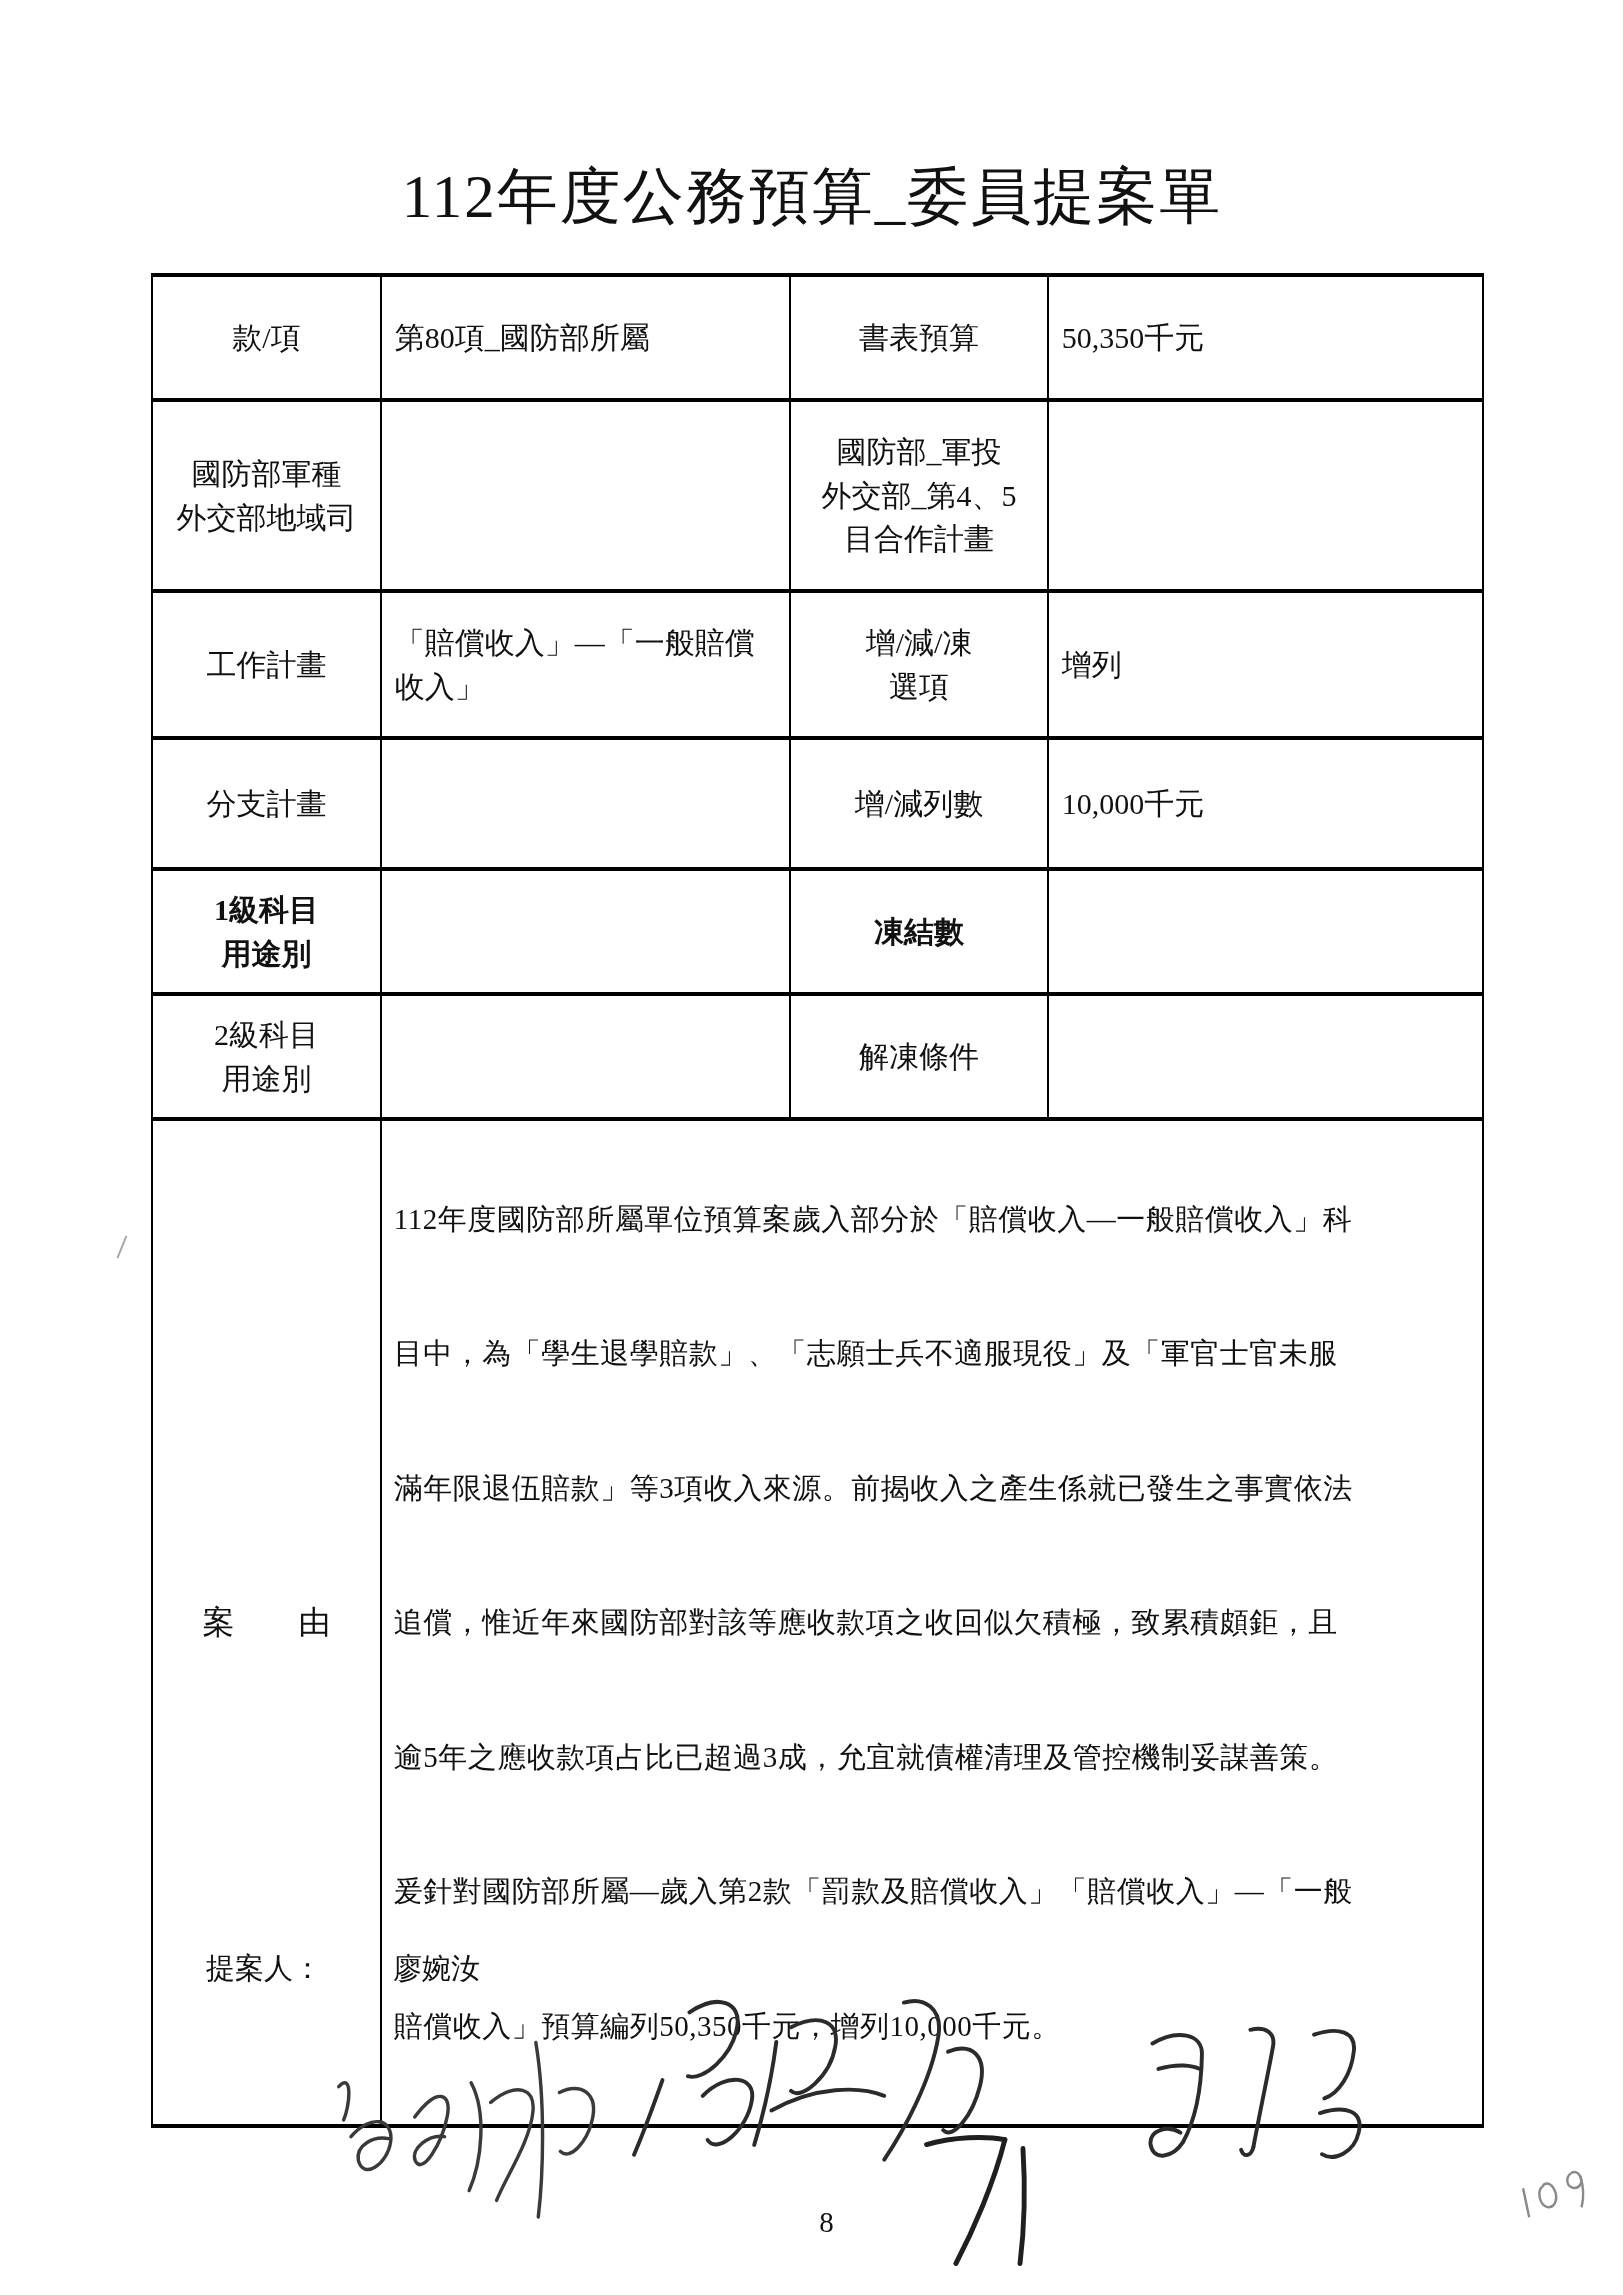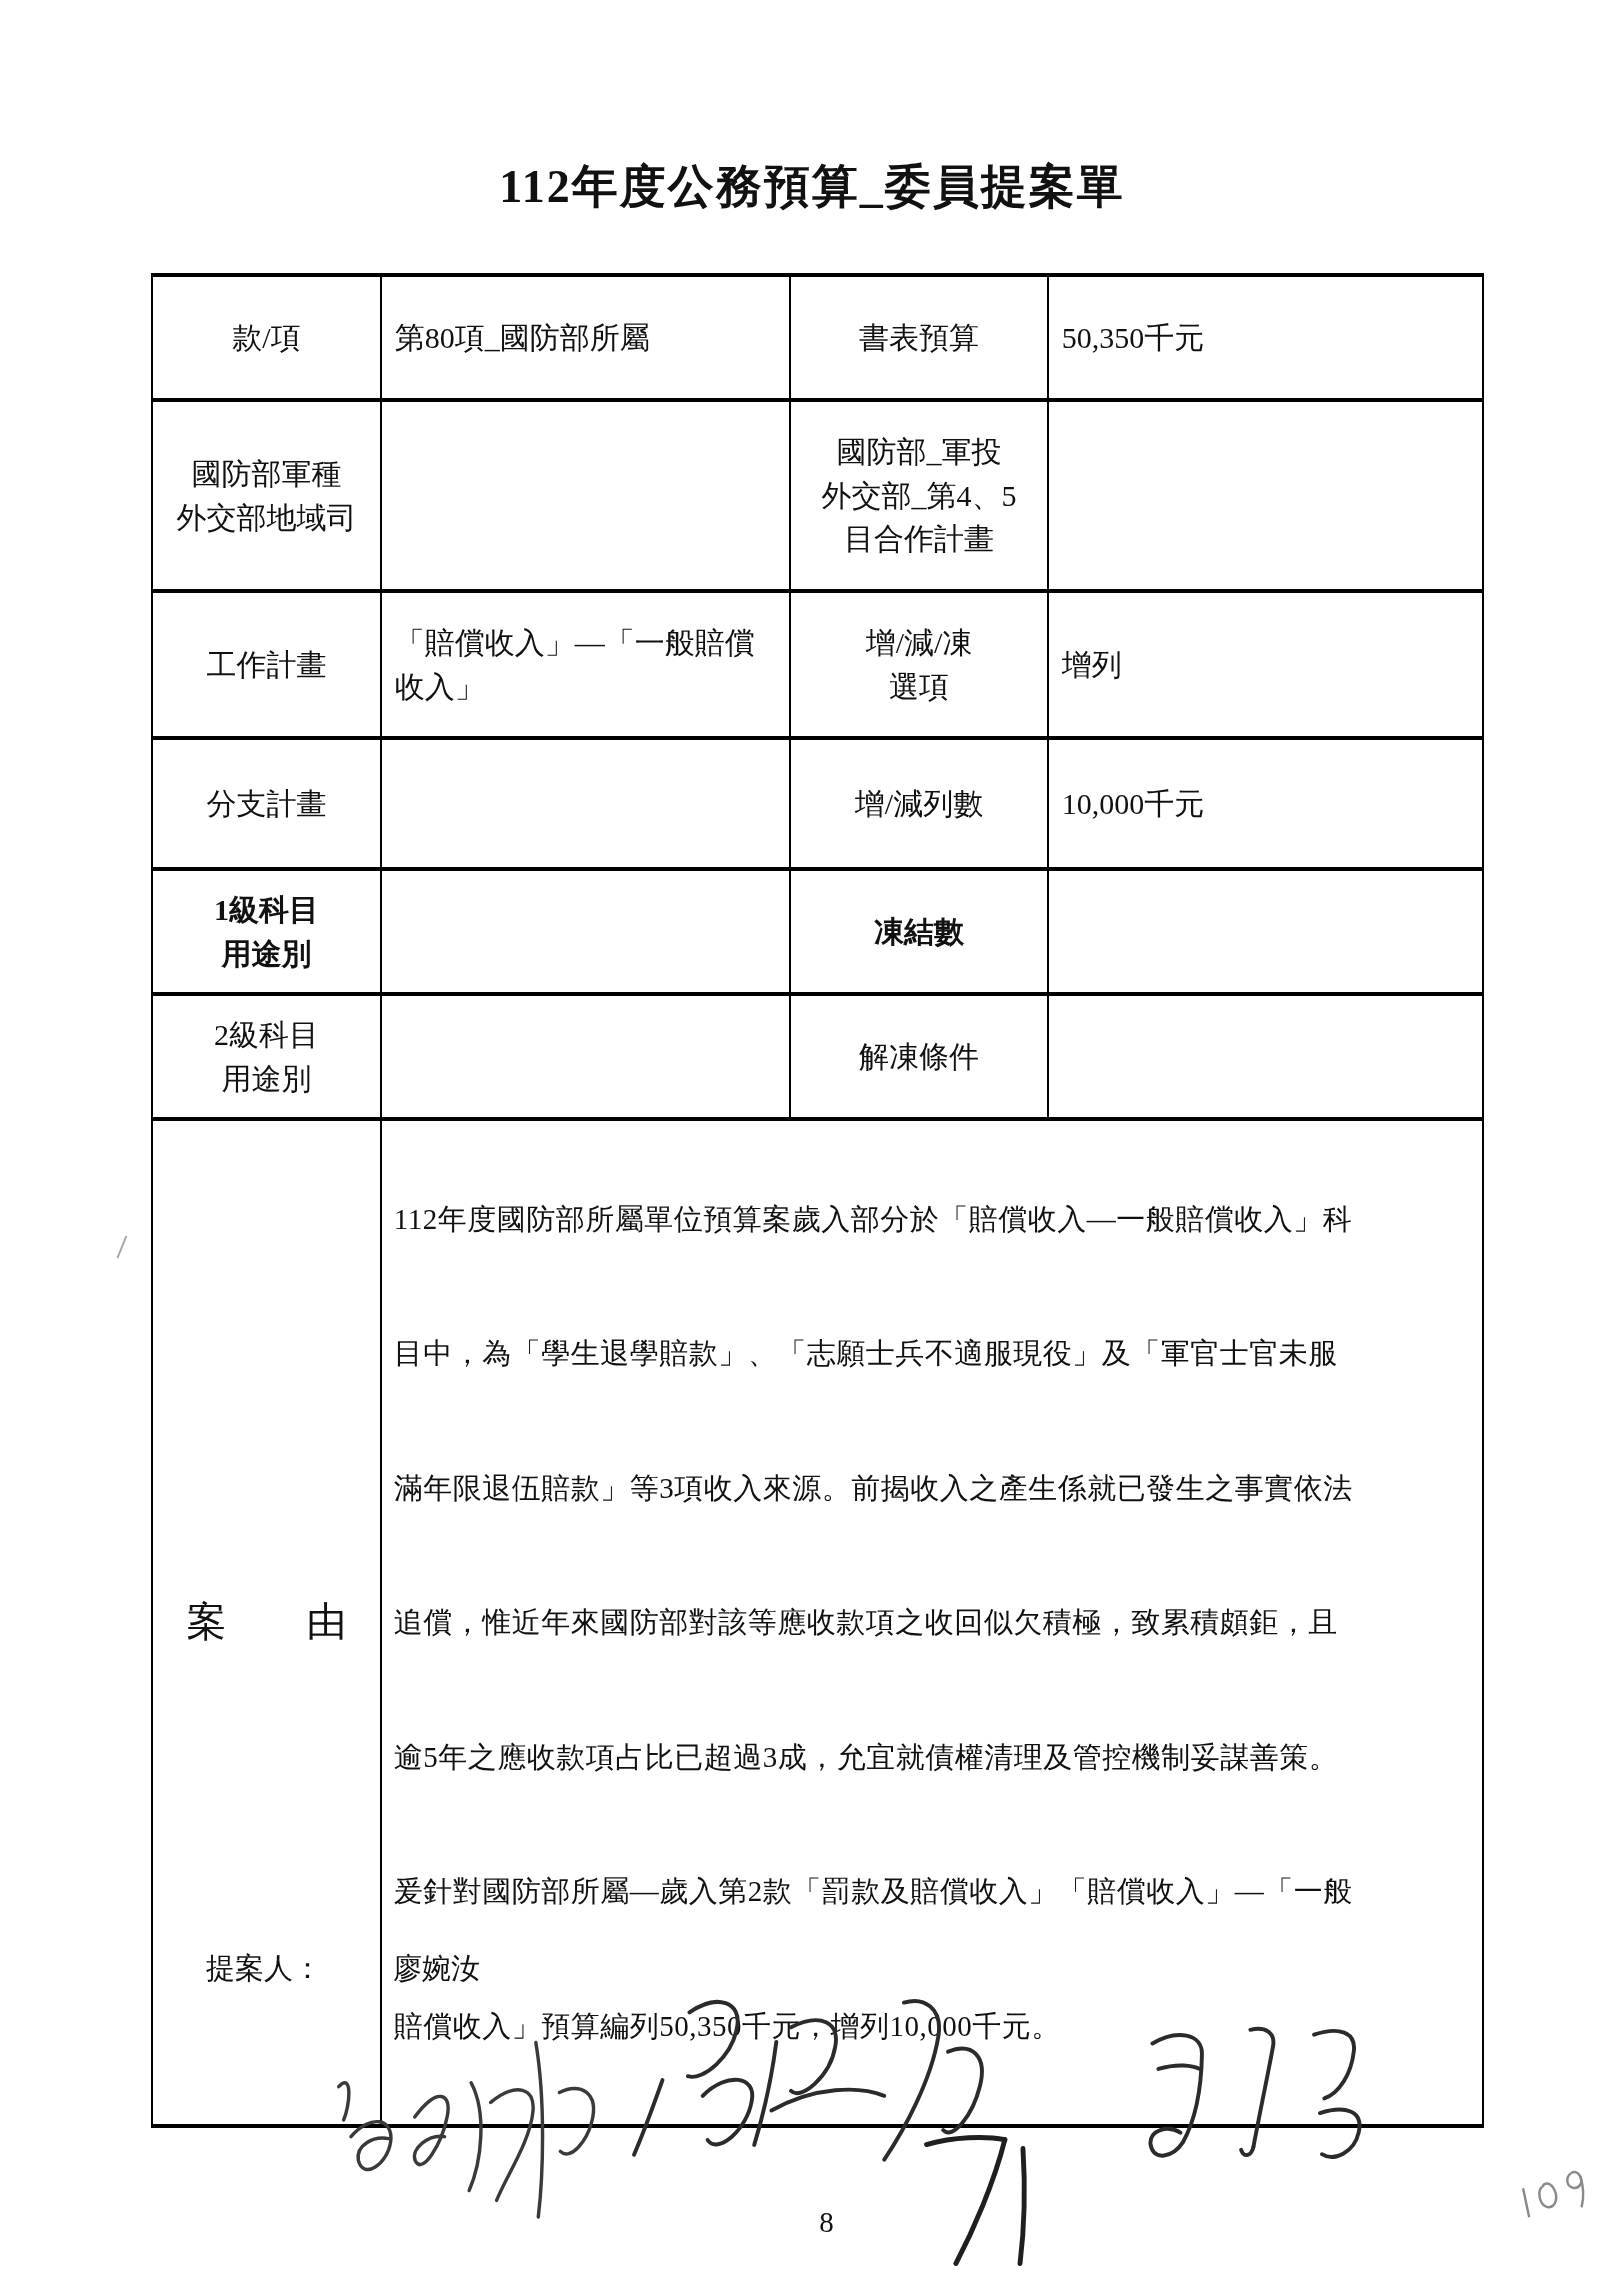--- a/index.html
+++ b/index.html
@@ -3,38 +3,38 @@
 <meta charset="utf-8">
 <style>
   html,body{margin:0;padding:0;}
   body{
     width:1624px;height:2295px;position:relative;background:#ffffff;
     font-family:"Liberation Serif","DejaVu Serif",serif;color:#111;
     overflow:hidden;
   }
   .title{
     position:absolute;top:156px;left:0;width:1624px;text-align:center;
-    font-size:46px;letter-spacing:2px;font-weight:700;
+    font-size:61px;letter-spacing:2px;font-weight:400;
   }
   table.budget{
     position:absolute;left:151px;top:273px;width:1330px;
     border-collapse:collapse;table-layout:fixed;
   }
   td{
     border-left:2px solid #000;border-right:2px solid #000;
     border-top:4.9px solid #000;border-bottom:4.9px solid #000;
     font-size:30px;line-height:1.45;vertical-align:middle;
     white-space:pre-line;padding:4.9px 9.8px;overflow:hidden;
   }
   td.lab{text-align:center;padding:4.9px 3.9px;}
   td.val{text-align:left;padding-left:12.8px;}
   tr.r1{height:132px;} tr.r2{height:125px;} tr.r3{height:191px;}
   tr.r4{height:147px;} tr.r5{height:131px;} tr.r6{height:125px;font-weight:bold;}
   tr.r7{height:125px;} tr.r8{height:657px;}
-  td.case-lab{text-align:center;font-size:40px;}
+  td.case-lab{text-align:center;font-size:32px;}
   td.case-val{vertical-align:top;padding:8.8px 11.8px;}
   .case-line{
     height:91px;display:flex;align-items:center;
     font-size:29px;letter-spacing:0.5px;white-space:pre;
   }
   .proposer{
     position:absolute;left:206px;top:1951px;font-size:29px;line-height:1.2;text-align:center;
   }
   .proposer .pname{margin-left:71px;}
   .page-number{

